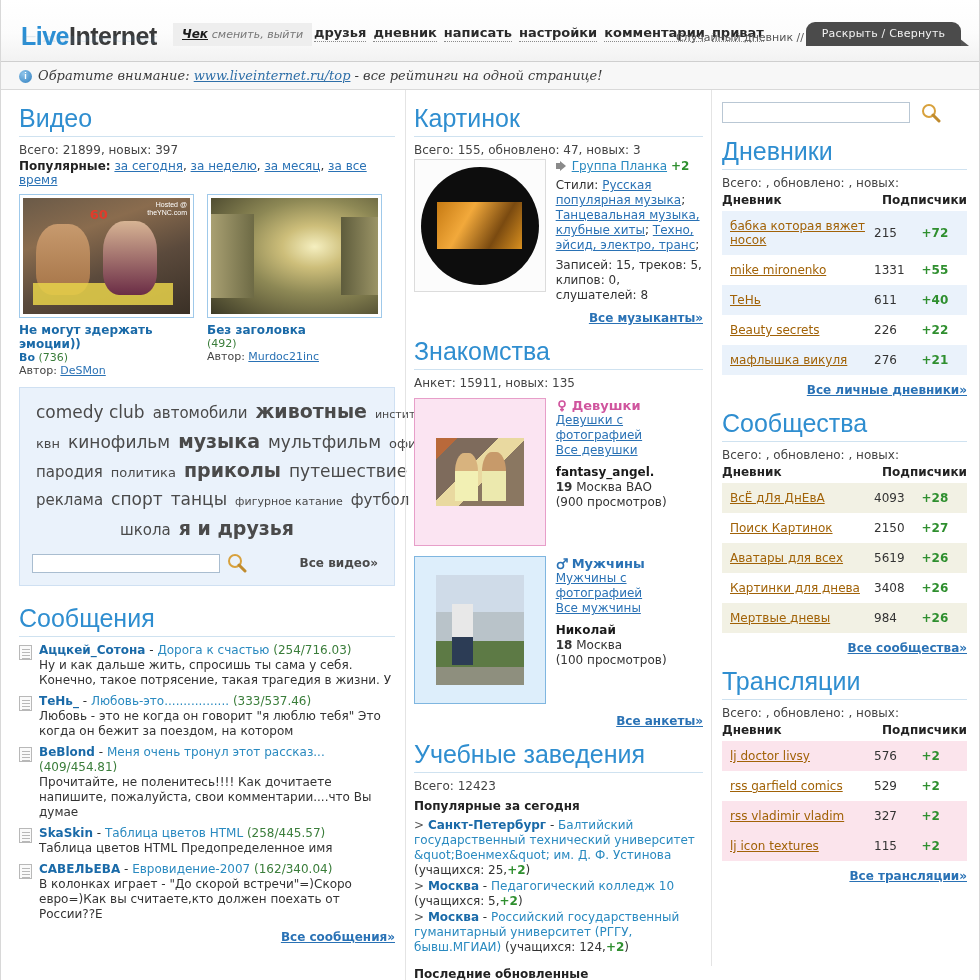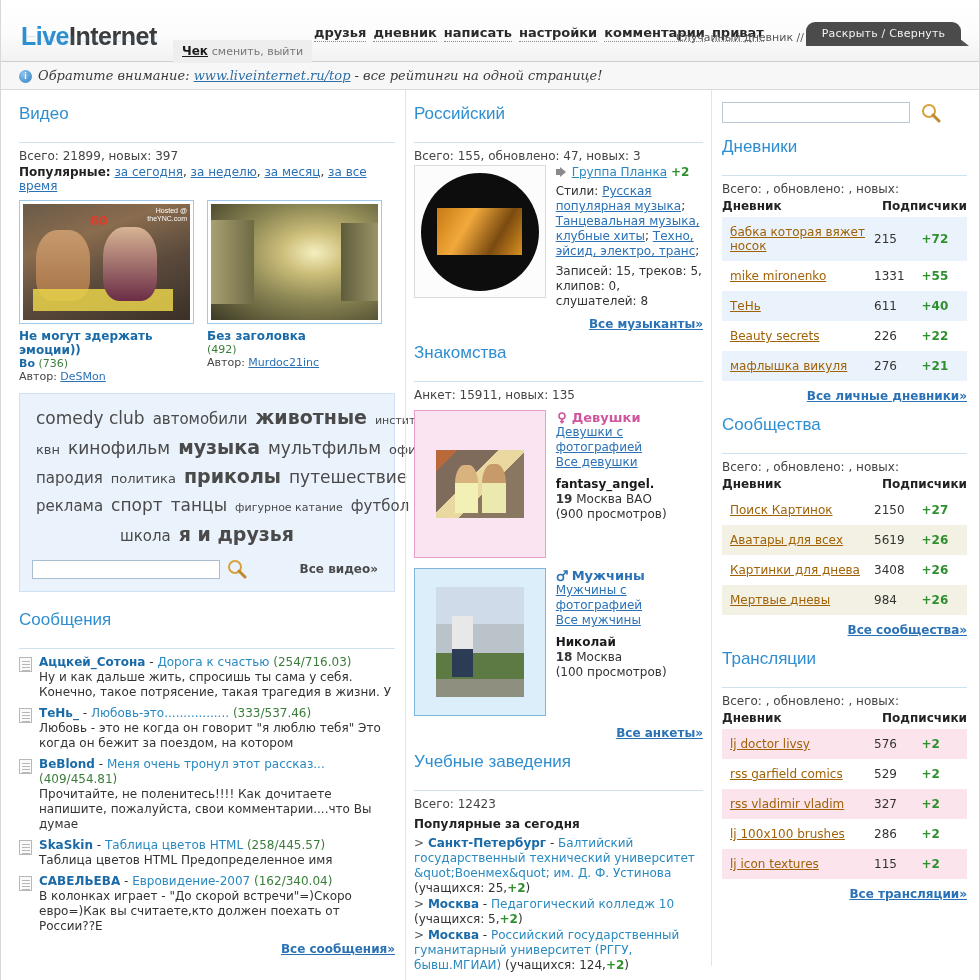--- a/index.html
+++ b/index.html
@@ -38,24 +38,25 @@
     position:absolute; left:20px; top:46px;
     font-size:25px; font-weight:bold; letter-spacing:-0.5px;
     font-family:"Liberation Sans", sans-serif;
     transform: scaleY(-0.45);
     transform-origin: top left;
     opacity:0.16;
     color:#5a8fb5;
     pointer-events:none;
   }
   .acct {
-    position:absolute; left:172px; top:40px;
+    position:absolute; left:172px; top:23px;
     background:#eeeeee; padding:4px 9px 5px 9px;
     font-size:12px; color:#555;
     white-space:nowrap;
+    font-style:italic;
   }
   .acct .nick { color:#1a1a1a; font-weight:bold; text-decoration:underline; }
   .acct .sub { color:#777; font-size:11px; }
   .topnav {
     position:absolute; left:313px; top:25px;
     font-size:13px; font-weight:bold; white-space:nowrap;
   }
   .topnav a {
     color:#2a2a2a; text-decoration:none;
     border-bottom:1px dotted #8a8a8a;
@@ -107,25 +108,25 @@
   
   .cols { display:flex; align-items:flex-start; }
   .col-left  { width:404px; padding:10px 10px 0 18px; }
   .col-mid   { width:306px; padding:10px 8px 0 8px; border-left:1px solid #e4e4e4; min-height:876px;}
   .col-right { width:268px; padding:10px 12px 0 10px; border-left:1px solid #e4e4e4; min-height:876px;}
 
   h2.sec {
     margin:4px 0 6px 0;
     font-family: "Liberation Sans", sans-serif;
     font-weight: normal;
-    font-size: 17px;
+    font-size: 25px;
     color:#2f8ed0;
     letter-spacing:0px;
     border-bottom:1px solid #cfe2f0;
-    padding-bottom:18px;
+    padding-bottom:3px;
     position:relative;
   }
   h2.sec::after{
     content:""; position:absolute; left:0; right:0; bottom:-1px; height:1px;
   }
   .stats { font-size:12px; color:#444; margin:2px 0 2px 0; }
   .pop-line { font-size:12px; margin-bottom:7px; }
   .pop-line b { color:#222; }
   .pop-line a { color:#2a72b5; }
   a { color:#2a72b5; }
@@ -404,21 +405,21 @@
         </div>
       </div>
 
       <div class="more">
         <a href="#">Все сообщения»</a>
       </div>
     </div>
 
     <div class="col-mid">
 
-      <h2 class="sec">Российский</h2>
+      <h2 class="sec">Картинок</h2>
       <div class="stats">Всего: 155, обновлено: 47, новых: 3</div>
 
       <div class="mus-row">
         <div class="mus-thumb">
           <div class="vinyl"></div>
         </div>
         <div class="mus-info">
           <div>
             <span class="spk"></span><a href="#" class="mus-name">Группа Планка</a>
             <span class="mus-plus">+2</span>
@@ -582,20 +583,25 @@
       </div>
 
       <h2 class="sec">Сообщества</h2>
       <div class="stats">Всего: , обновлено: , новых:</div>
       <table class="lst rows-comm">
         <tbody>
             <tr>
           <th>Дневник</th>
           <th colspan="2" class="r">Подписчики</th>
         </tr>
+        <tr class="alt">
+          <td class="name"><a href="#">ВсЁ дЛя ДнЕвА</a></td>
+          <td class="num">4093</td>
+          <td class="plus">+28</td>
+        </tr>
         <tr>
           <td class="name"><a href="#">Поиск Картинок</a></td>
           <td class="num">2150</td>
           <td class="plus">+27</td>
         </tr>
         <tr class="alt">
           <td class="name"><a href="#">Аватары для всех</a></td>
           <td class="num">5619</td>
           <td class="plus">+26</td>
         </tr>
@@ -631,25 +637,20 @@
         <tr>
           <td class="name"><a href="#">rss garfield comics</a></td>
           <td class="num">529</td>
           <td class="plus">+2</td>
         </tr>
         <tr class="alt">
           <td class="name"><a href="#">rss vladimir vladim</a></td>
           <td class="num">327</td>
           <td class="plus">+2</td>
         </tr>
-        <tr>
-          <td class="name"><a href="#">lj 100x100 brushes</a></td>
-          <td class="num">286</td>
-          <td class="plus">+2</td>
-        </tr>
         <tr class="alt">
           <td class="name"><a href="#">lj icon textures</a></td>
           <td class="num">115</td>
           <td class="plus">+2</td>
         </tr>
       </tbody>
         </table>
       <div class="more">
         <a href="#">Все трансляции»</a>
       </div>

